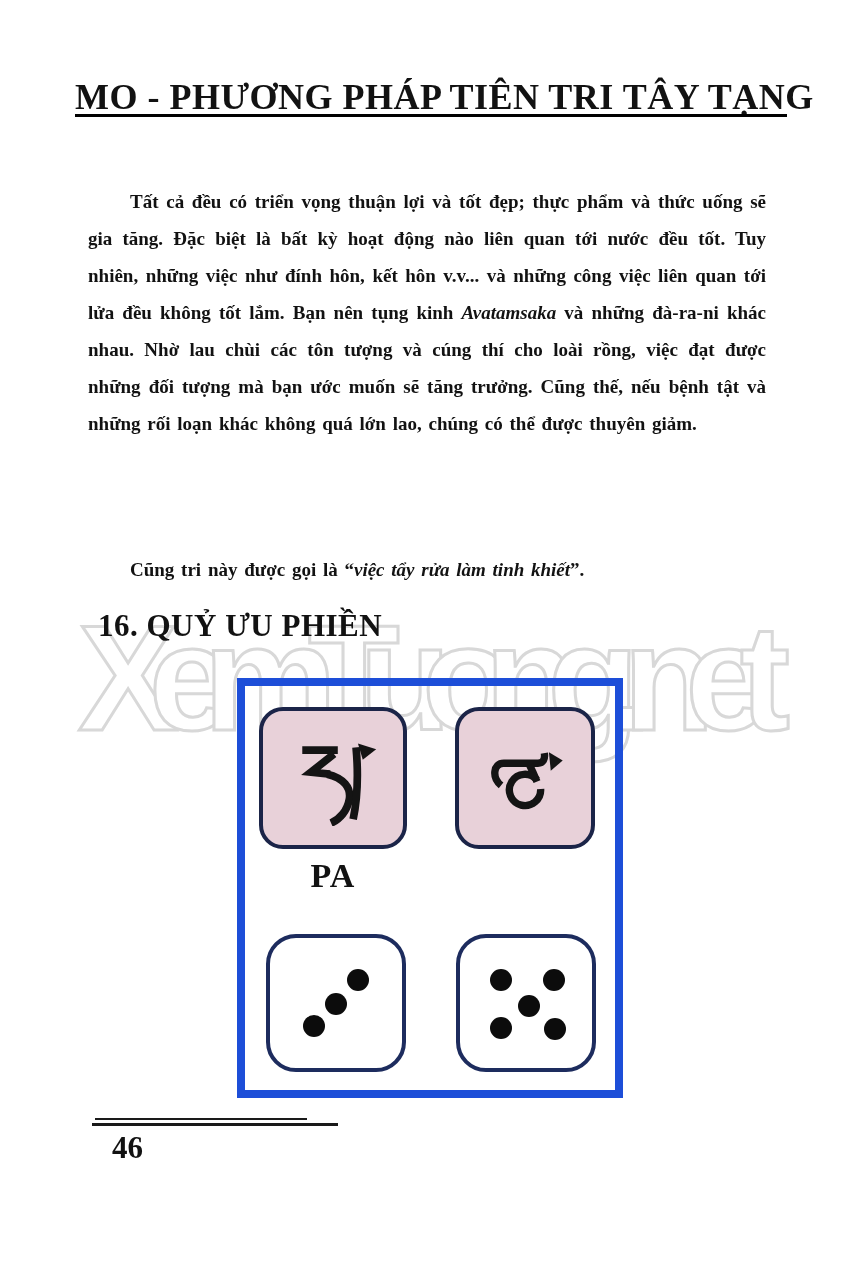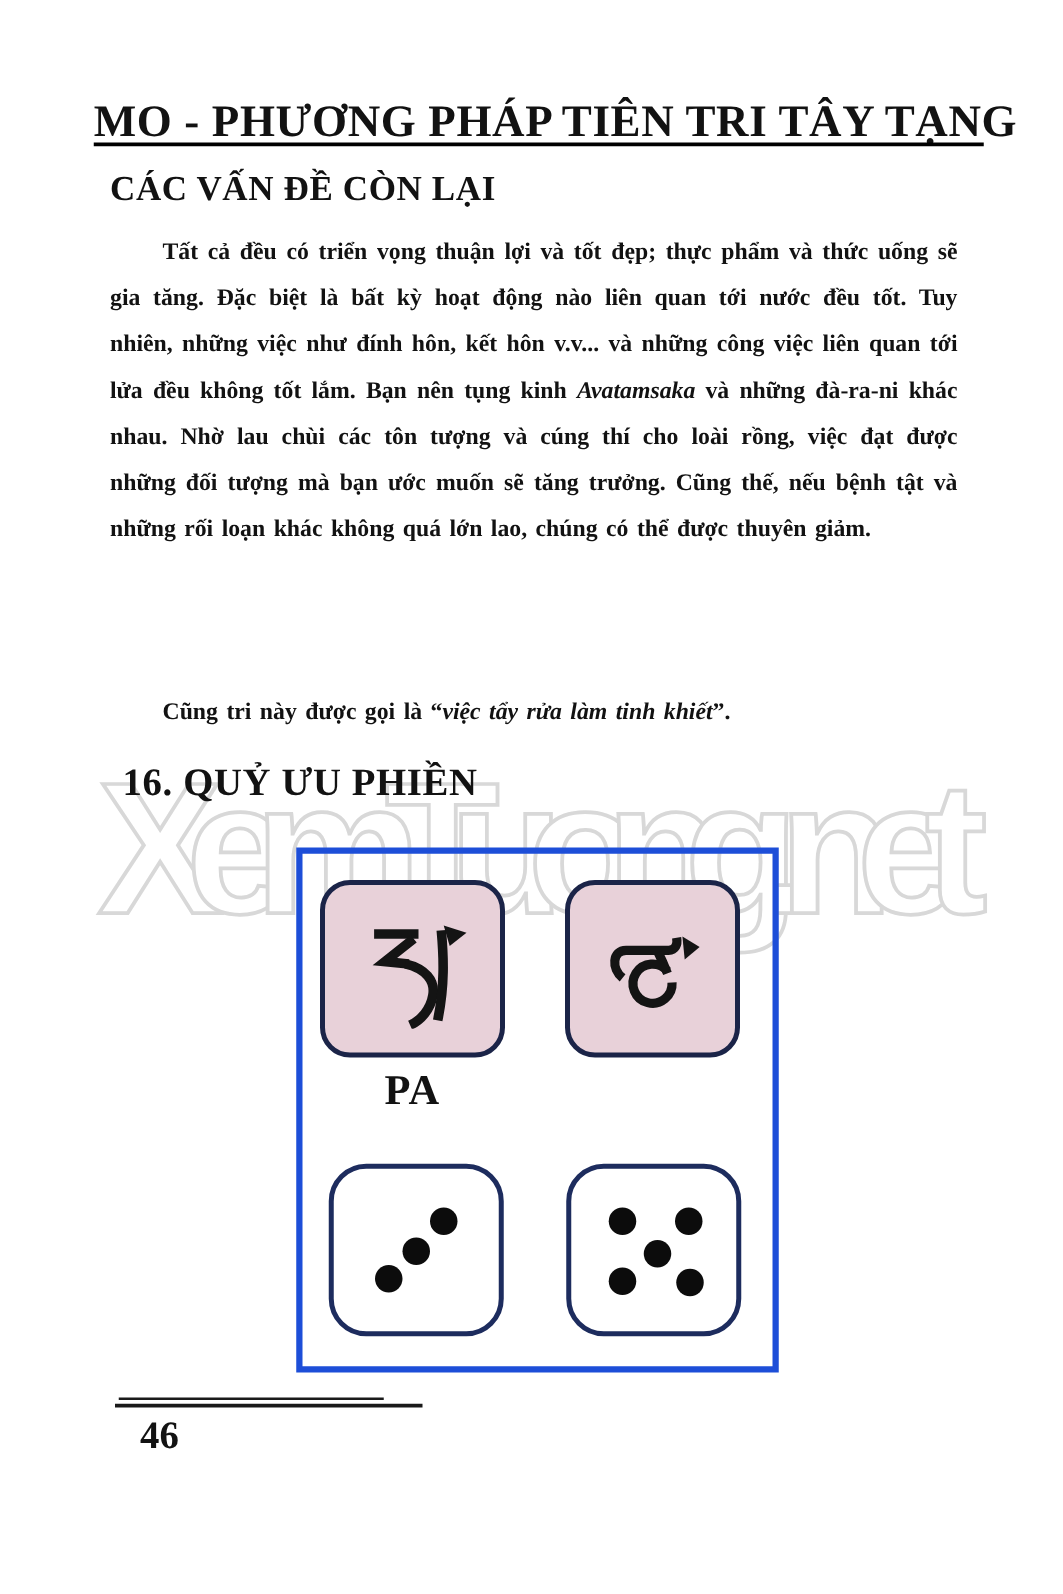--- a/index.html
+++ b/index.html
@@ -48,21 +48,21 @@
   }
   .para-1{top:183px;}
   .para-2{top:551px;}
   .chapter-heading{
     position:absolute;left:88px;top:608px;
     font-size:31px;font-weight:bold;letter-spacing:.5px;margin-left:10px;
   }
   
   .figure-box{
     position:absolute;left:237px;top:678px;width:386px;height:420px;
-    border:5px solid #1d4ed8;box-sizing:border-box;background:transparent;
+    border:8px solid #1d4ed8;box-sizing:border-box;background:transparent;
   }
   .letter-tile{
     position:absolute;width:148px;height:142px;top:21px;
     background:var(--tile_bg);
     border:4px solid var(--tile_border);
     border-radius:24px;box-sizing:border-box;
     display:flex;align-items:center;justify-content:center;
   }
   .tile-pa{left:14px;}
   .tile-tsa{left:210px;width:140px;}
@@ -111,21 +111,20 @@
 
   <svg class="watermark-layer" viewBox="0 0 850 260" width="850" height="260">
     <text x="78" y="175" font-size="150" textLength="712" lengthAdjust="spacing">XemTuong.net</text>
   </svg>
 
   <div class="content">
 
     <div class="running-header">MO - PHƯƠNG PHÁP TIÊN TRI TÂY TẠNG</div>
     <div class="header-rule"></div>
 
-    <div class="section-heading">CÁC VẤN ĐỀ CÒN LẠI</div>
 
     <p class="body-para para-1"><span>Tất cả đều có triển vọng thuận lợi và tốt đẹp; thực phẩm và thức uống sẽ gia tăng. Đặc biệt là bất kỳ hoạt động nào liên quan tới nước đều tốt. Tuy nhiên, những việc như đính hôn, kết hôn v.v... và những công việc liên quan tới lửa đều không tốt lắm. Bạn nên tụng kinh </span><i>Avatamsaka</i><span> và những đà-ra-ni khác nhau. Nhờ lau chùi các tôn tượng và cúng thí cho loài rồng, việc đạt được những đối tượng mà bạn ước muốn sẽ tăng trưởng. Cũng thế, nếu bệnh tật và những rối loạn khác không quá lớn lao, chúng có thể được thuyên giảm.</span></p>
 
     <p class="body-para para-2"><span>Cũng tri này được gọi là “</span><i>việc tẩy rửa làm tinh khiết</i><span>”.</span></p>
 
     <div class="chapter-heading">16. QUỶ ƯU PHIỀN</div>
 
     <div class="figure-box">
 
       <div class="letter-tile tile-pa">

